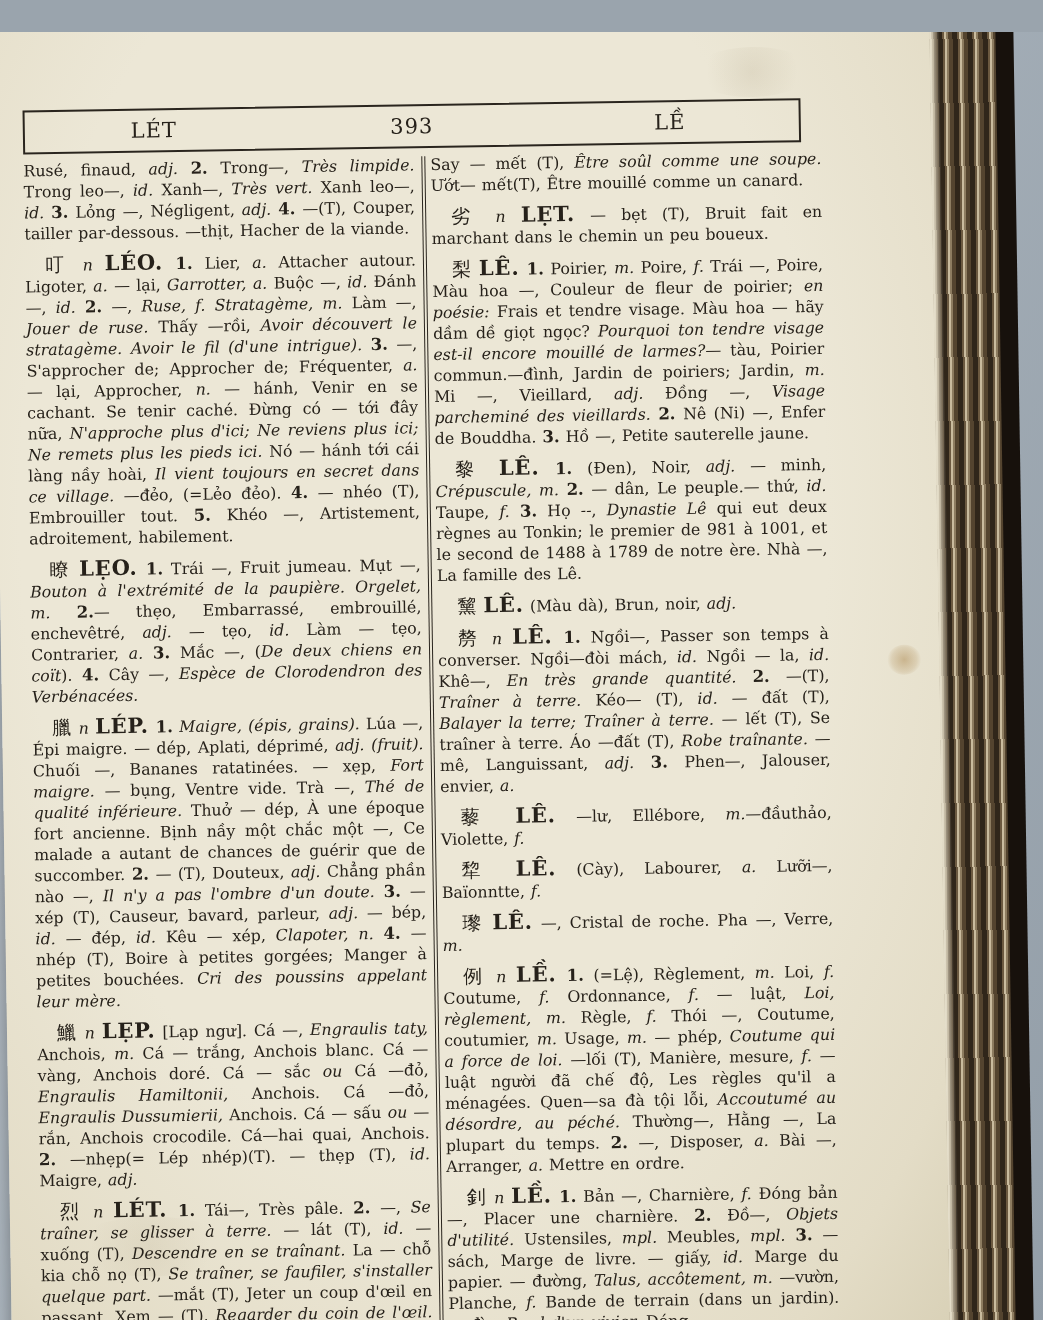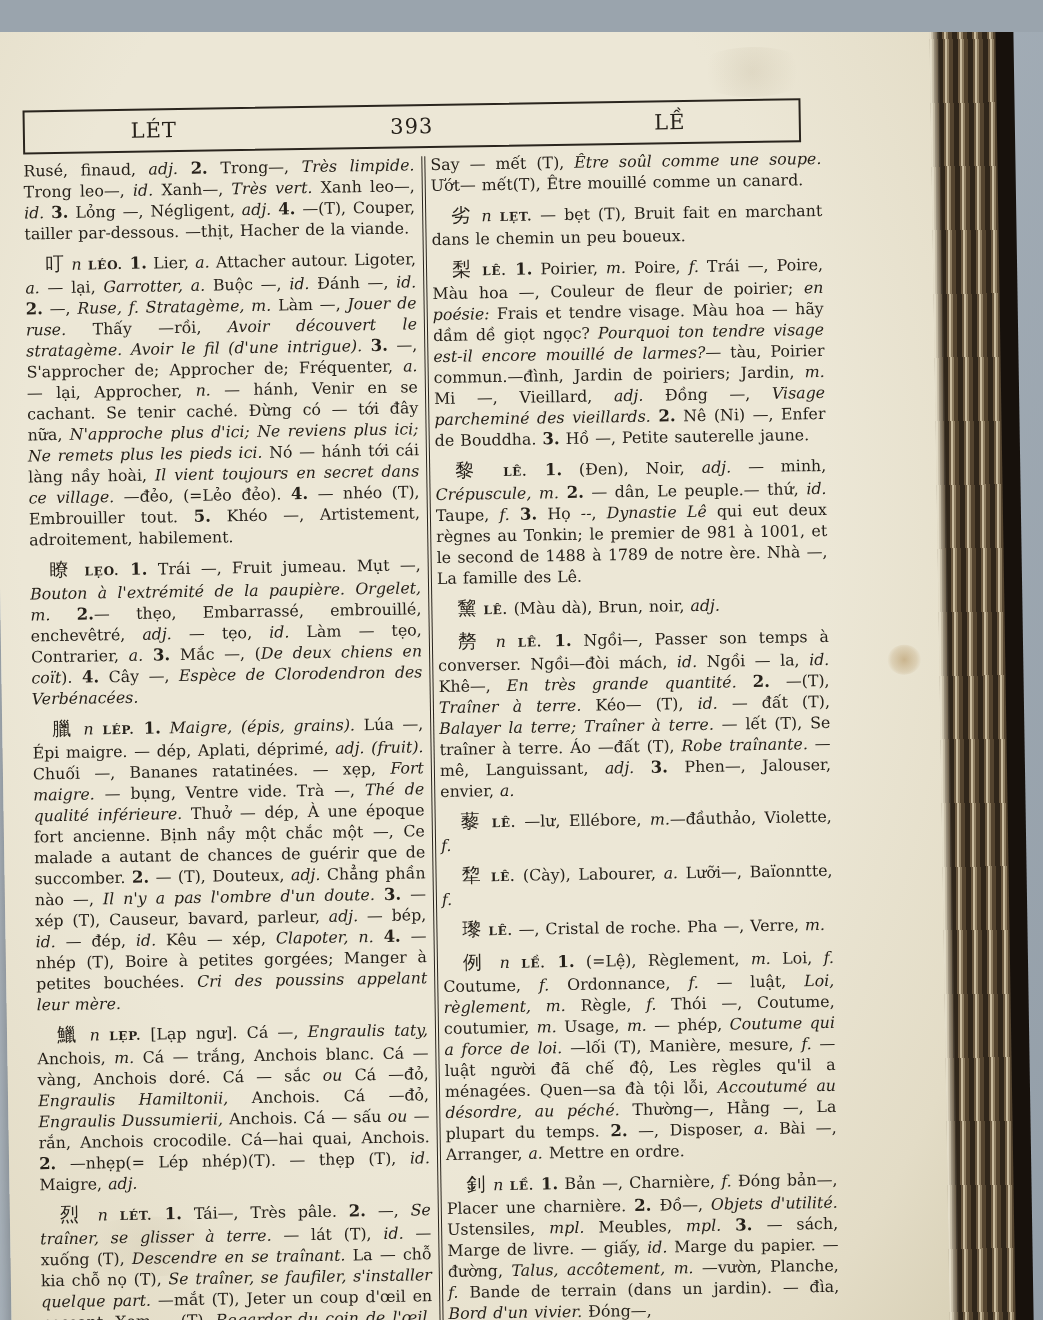--- a/index.html
+++ b/index.html
@@ -33,21 +33,21 @@
   .columns{position:absolute;left:30px;top:142px;width:800px;display:flex;align-items:stretch;color:#26211a;}
   .col{width:391px;}
   .divider{width:2px;margin:2px 5px 6px 7px;border-left:1.5px solid #2a251e;border-right:1.5px solid #2a251e;}
   .para{margin:0;font-size:15.8px;line-height:21px;text-align:justify;
     color:#26211a;word-spacing:1px;}
   .para.entry{text-indent:20px;margin-top:9px;}
   .it{font-style:italic;}
   .bd{font-weight:bold;font-size:16.5px;}
   .bdit{font-weight:bold;font-style:italic;}
   .nmark{font-style:italic;}
-  .hw{font-weight:bold;font-size:12px;letter-spacing:.8px;}
+  .hw{font-weight:bold;font-size:21px;letter-spacing:.8px;}
   .han{font-size:19px;letter-spacing:1px;}
   .footer-line{margin-top:4px;text-align:right;font-size:16px;padding-right:6px;color:#26211a;}
   .footer-line .gap{display:inline-block;width:30px;}
 </style>
 </head>
 <body>
 
 <div class="photo">
   <div class="book">
     <div class="page">

